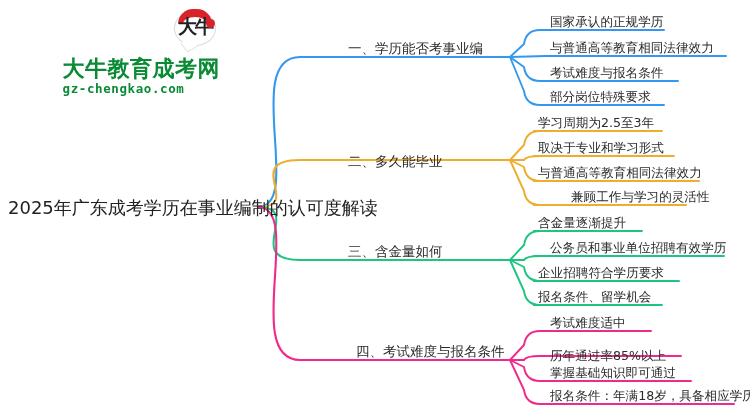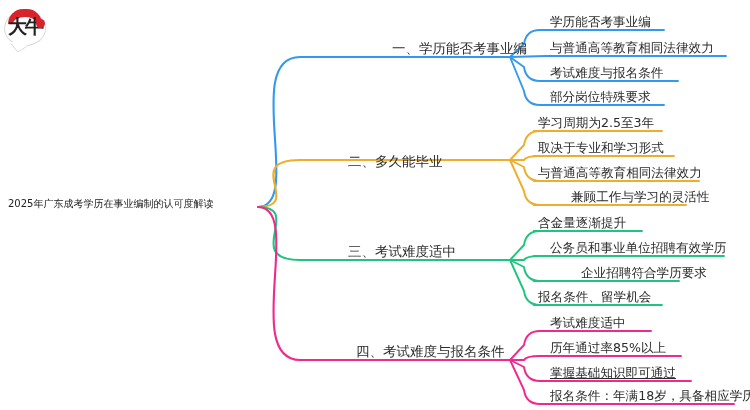--- a/index.html
+++ b/index.html
@@ -12,26 +12,26 @@
     height: 410px;
     position: relative;
     overflow: hidden;
     font-family: "Liberation Sans", "DejaVu Sans", sans-serif;
     -webkit-font-smoothing: antialiased;
   }
 
   
   #logo {
     position: absolute;
-    left: 2px;
+    left: 20px;
     top: 8px;
     width: 200px;
     height: 54px;
     display: flex;
-    align-items: flex-start;
+    align-items: flex-end;
     flex-direction: column;
   }
   #logo-mark {
     position: relative;
     width: 48px;
     height: 46px;
     flex: 0 0 48px;
   }
   #logo-mark .bubble {
     position: absolute;
@@ -127,21 +127,21 @@
     height: 410px;
   }
   .mm-label {
     position: absolute;
     font-family: "DejaVu Sans", "Liberation Sans", sans-serif;
     color: #2b2b2b;
     white-space: nowrap;
     line-height: 1;
   }
   #root-label {
-    font-size: 10px;
+    font-size: 18px;
     color: #222222;
     left: 8px;
     top: 199px;
   }
   .branch-label {
     font-size: 13.5px;
     color: #2b2b2b;
   }
   .leaf-label {
     font-size: 12.6px;
@@ -151,20 +151,24 @@
 </head>
 <body>
 
 <div id="logo">
   <div id="logo-mark">
     <div class="bubble"></div>
     <div class="tail"></div>
     <div class="cap"></div>
     <div class="ch">大牛</div>
     <div class="dot"></div>
+  </div>
+  <div id="logo-text">
+    <div id="logo-title">大牛教育成考网</div>
+    <div id="logo-sub">gz-chengkao.com</div>
   </div>
 </div>
 
 <svg id="map-svg" viewBox="0 0 750 410" xmlns="http://www.w3.org/2000/svg">
     <path d="M258,207 C304,207 242,57 300,57 L510,57" fill="none" stroke="#3399ee" stroke-width="2.1" stroke-linecap="round"></path>
     <path d="M510,57 L524,44 Q526,30 540,30 L546,30" fill="none" stroke="#3399ee" stroke-width="1.9" stroke-linecap="round" stroke-linejoin="round"></path>
     <line x1="546" y1="30" x2="664" y2="30" stroke="#3399ee" stroke-width="1.9" stroke-linecap="round"></line>
     <path d="M510,57 L546,56" fill="none" stroke="#3399ee" stroke-width="1.9" stroke-linecap="round" stroke-linejoin="round"></path>
     <line x1="546" y1="56" x2="726" y2="56" stroke="#3399ee" stroke-width="1.9" stroke-linecap="round"></line>
     <path d="M510,57 L524,67 Q526,81 540,81 L546,81" fill="none" stroke="#3399ee" stroke-width="1.9" stroke-linecap="round" stroke-linejoin="round"></path>
@@ -196,33 +200,33 @@
     <line x1="546" y1="356" x2="681" y2="356" stroke="#f0298c" stroke-width="1.9" stroke-linecap="round"></line>
     <path d="M510,360 L524,367 Q526,381 540,381 L546,381" fill="none" stroke="#f0298c" stroke-width="1.9" stroke-linecap="round" stroke-linejoin="round"></path>
     <line x1="546" y1="381" x2="691" y2="381" stroke="#f0298c" stroke-width="1.9" stroke-linecap="round"></line>
     <path d="M510,360 L524,390 Q526,404 540,404 L546,404" fill="none" stroke="#f0298c" stroke-width="1.9" stroke-linecap="round" stroke-linejoin="round"></path>
     <line x1="546" y1="404" x2="734" y2="404" stroke="#f0298c" stroke-width="1.9" stroke-linecap="round"></line>
     <line x1="248" y1="207" x2="258" y2="207" stroke="#3399ee" stroke-width="0"></line>
   </svg>
 
 <div id="root-label" class="mm-label">2025年广东成考学历在事业编制的认可度解读</div>
 <div id="labels-host">
-    <div class="mm-label branch-label" style="left: 348px; top: 42px; margin-left: 44px;">一、学历能否考事业编</div>
-    <div class="mm-label leaf-label" style="left: 550px; top: 16px;">学历能否考事业编</div>
+    <div class="mm-label branch-label" style="left: 348px; top: 42px;">一、学历能否考事业编</div>
+    <div class="mm-label leaf-label" style="left: 550px; top: 16px;">国家承认的正规学历</div>
     <div class="mm-label leaf-label" style="left: 550px; top: 42px; font-family: Liberation Serif, serif;">与普通高等教育相同法律效力</div>
     <div class="mm-label leaf-label" style="left: 550px; top: 67px;">考试难度与报名条件</div>
     <div class="mm-label leaf-label" style="left: 550px; top: 91px;">部分岗位特殊要求</div>
     <div class="mm-label branch-label" style="left: 348px; top: 155px;">二、多久能毕业</div>
     <div class="mm-label leaf-label" style="left: 538px; top: 117px;">学习周期为2.5至3年</div>
     <div class="mm-label leaf-label" style="left: 538px; top: 142px;">取决于专业和学习形式</div>
     <div class="mm-label leaf-label" style="left: 538px; top: 167px;">与普通高等教育相同法律效力</div>
     <div class="mm-label leaf-label" style="left: 538px; top: 191px; margin-left: 33px;">兼顾工作与学习的灵活性</div>
-    <div class="mm-label branch-label" style="left: 348px; top: 245px;">三、考试难度适中</div>
+    <div class="mm-label branch-label" style="left: 348px; top: 245px;">三、含金量如何</div>
     <div class="mm-label leaf-label" style="left: 538px; top: 217px;">含金量逐渐提升</div>
     <div class="mm-label leaf-label" style="left: 538px; top: 242px; margin-left: 12px;">公务员和事业单位招聘有效学历</div>
-    <div class="mm-label leaf-label" style="left: 538px; top: 267px; margin-left: 43px;">企业招聘符合学历要求</div>
+    <div class="mm-label leaf-label" style="left: 538px; top: 267px;">企业招聘符合学历要求</div>
     <div class="mm-label leaf-label" style="left: 538px; top: 291px;">报名条件、留学机会</div>
     <div class="mm-label branch-label" style="left: 348px; top: 345px; margin-left: 8px;">四、考试难度与报名条件</div>
     <div class="mm-label leaf-label" style="left: 550px; top: 317px;">考试难度适中</div>
-    <div class="mm-label leaf-label" style="left: 550px; top: 342px;">历年通过率85%以上</div>
-    <div class="mm-label leaf-label" style="left: 550px; top: 367px; text-decoration: underline;">掌握基础知识即可通过</div>
+    <div class="mm-label leaf-label" style="left: 550px; top: 350px;">历年通过率85%以上</div>
+    <div class="mm-label leaf-label" style="left: 550px; top: 367px;">掌握基础知识即可通过</div>
     <div class="mm-label leaf-label" style="left: 550px; top: 390px;">报名条件：年满18岁，具备相应学历</div>
   </div>
 
 </body></html>

